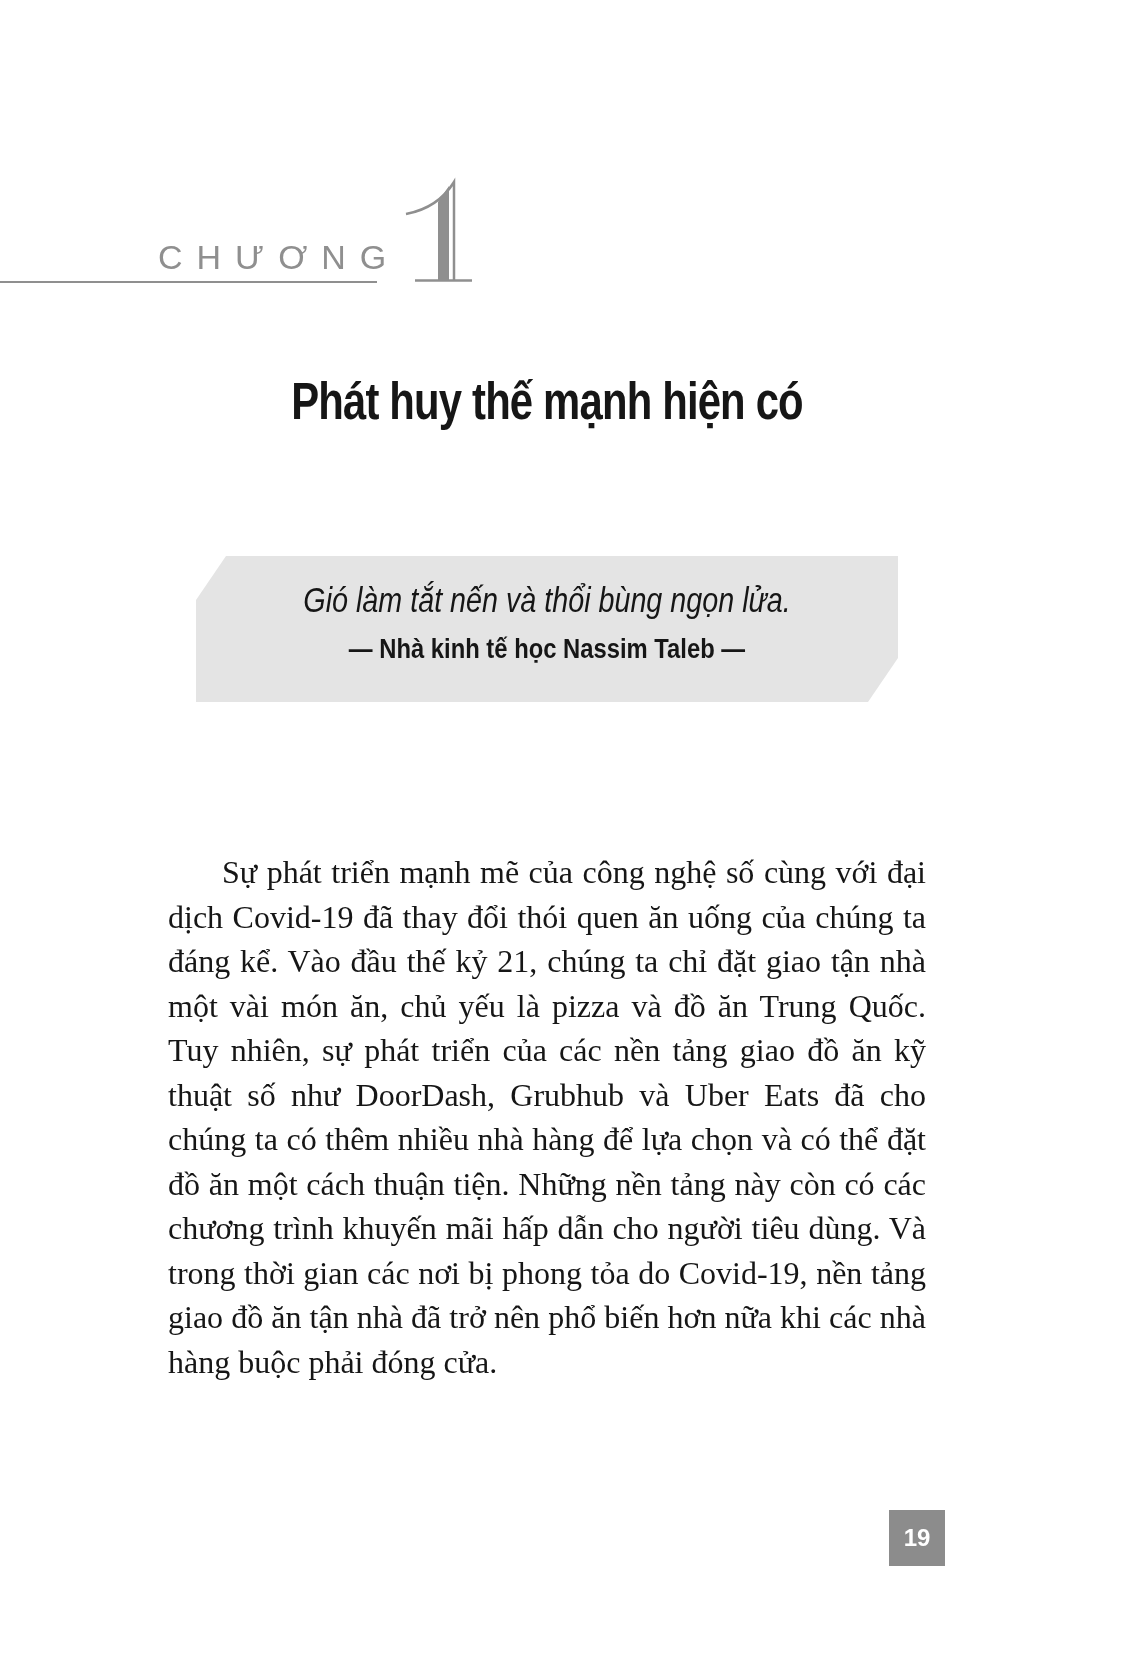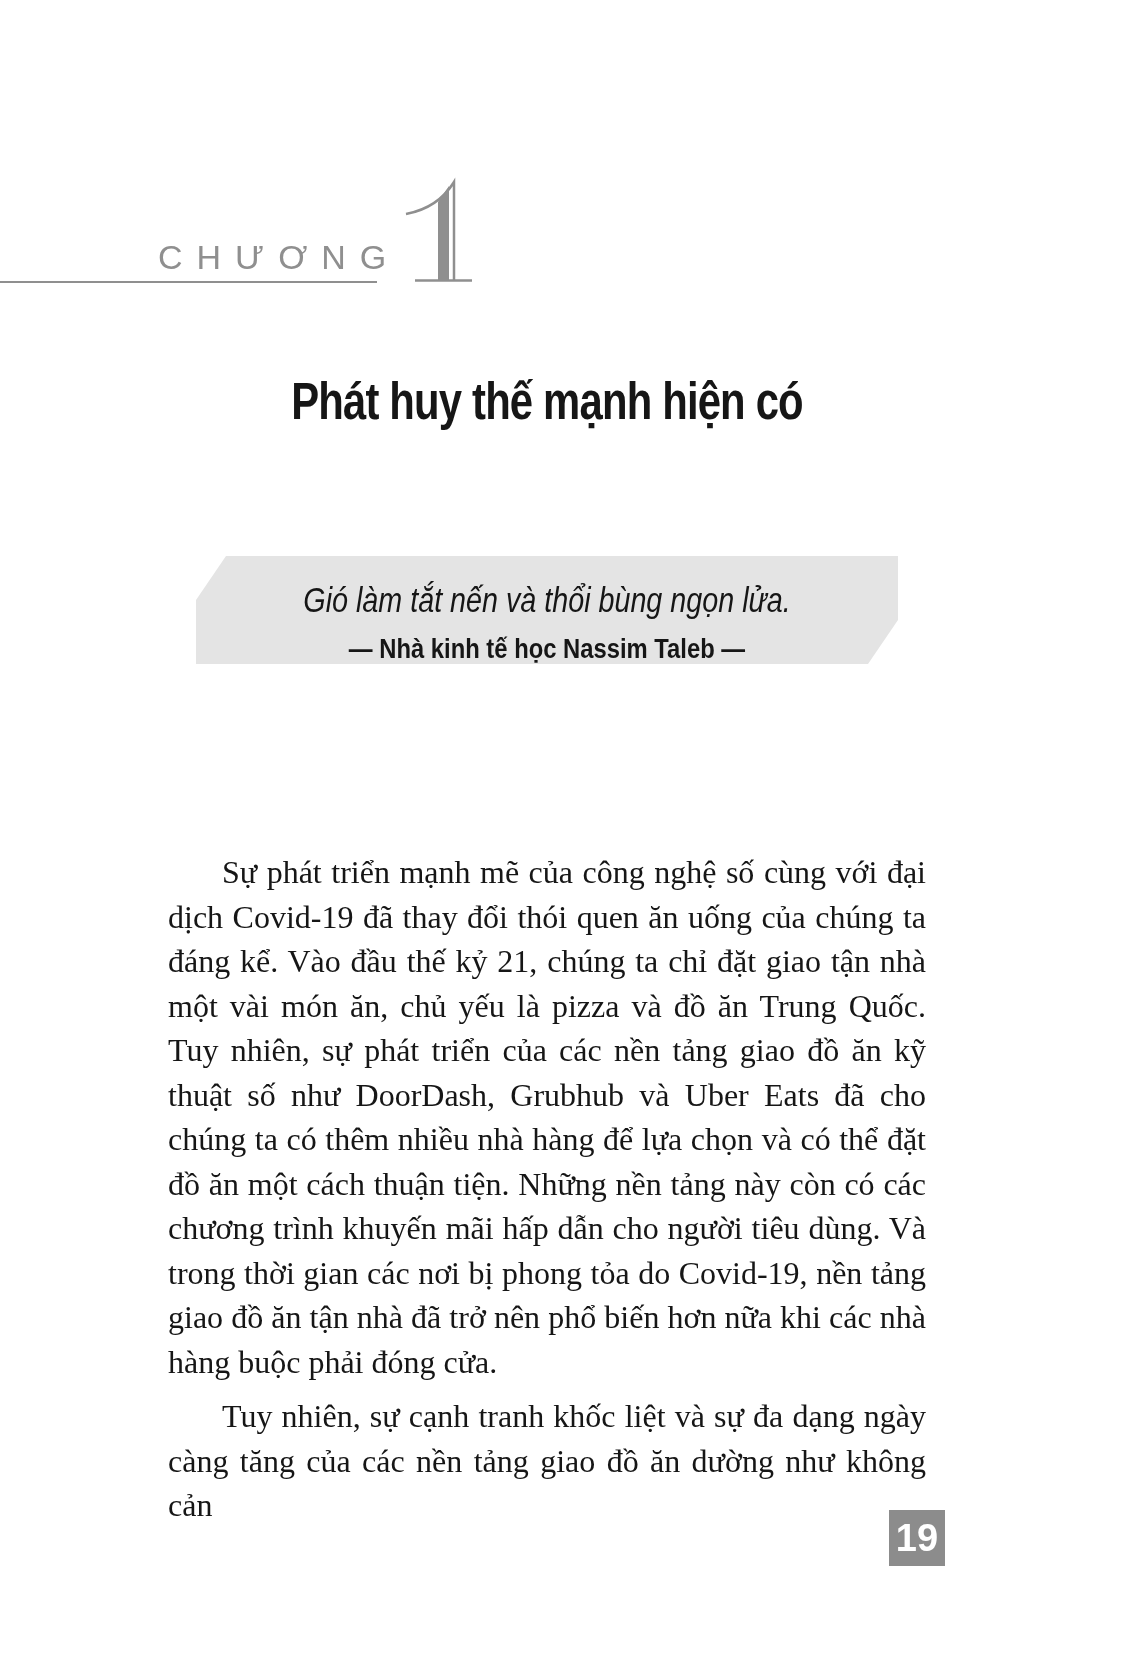--- a/index.html
+++ b/index.html
@@ -62,21 +62,21 @@
     transform-origin: 50% 50%;
     white-space: nowrap;
   }
 
   
   .quote-box {
     position: absolute;
     left: 196px;
     top: 556px;
     width: 702px;
-    height: 108px;
+    height: 146px;
     background: var(--quote_bg, #e4e4e4);
     clip-path: polygon(30px 0%, 100% 0%, 100% calc(100% - 44px),
                        calc(100% - 30px) 100%, 0% 100%, 0% 44px);
     text-align: center;
   }
   .quote-text {
     margin: 24px 0 0 0;
     font-family: "Liberation Sans", "DejaVu Sans", sans-serif;
     font-style: italic;
     font-weight: 500;
@@ -121,21 +121,21 @@
     position: absolute;
     left: 889px;
     top: 1510px;
     width: 56px;
     height: 56px;
     background: var(--badge_gray, #8c8c8c);
     display: flex;
     align-items: center;
     justify-content: center;
     font-family: "Liberation Sans", "DejaVu Sans", sans-serif;
-    font-size: 38px;
+    font-size: 24px;
     font-weight: 700;
     color: #ffffff;
   }
 </style>
 </head>
 <body>
 
 <div class="page">
 
   <div class="chapter-rule"></div>
@@ -151,20 +151,19 @@
 
   <h1 class="title">Phát huy thế mạnh hiện có</h1>
 
   <div class="quote-box">
     <p class="quote-text">Gió làm tắt nến và thổi bùng ngọn lửa.</p>
     <p class="quote-attr">— Nhà kinh tế học Nassim Taleb —</p>
   </div>
 
   <div class="body-text">
     <p>Sự phát triển mạnh mẽ của công nghệ số cùng với đại dịch Covid-19 đã thay đổi thói quen ăn uống của chúng ta đáng kể. Vào đầu thế kỷ 21, chúng ta chỉ đặt giao tận nhà một vài món ăn, chủ yếu là pizza và đồ ăn Trung Quốc. Tuy nhiên, sự phát triển của các nền tảng giao đồ ăn kỹ thuật số như DoorDash, Grubhub và Uber Eats đã cho chúng ta có thêm nhiều nhà hàng để lựa chọn và có thể đặt đồ ăn một cách thuận tiện. Những nền tảng này còn có các chương trình khuyến mãi hấp dẫn cho người tiêu dùng. Và trong thời gian các nơi bị phong tỏa do Covid-19, nền tảng giao đồ ăn tận nhà đã trở nên phổ biến hơn nữa khi các nhà hàng buộc phải đóng cửa.</p>
-    <p>Tuy nhiên, sự cạnh tranh khốc liệt và sự đa dạng ngày càng tăng của các nền tảng giao đồ ăn dường như không cản</p>
   </div>
 
   <div class="page-number">
     <span>19</span>
   </div>
 
 </div>
 
 </body></html>

